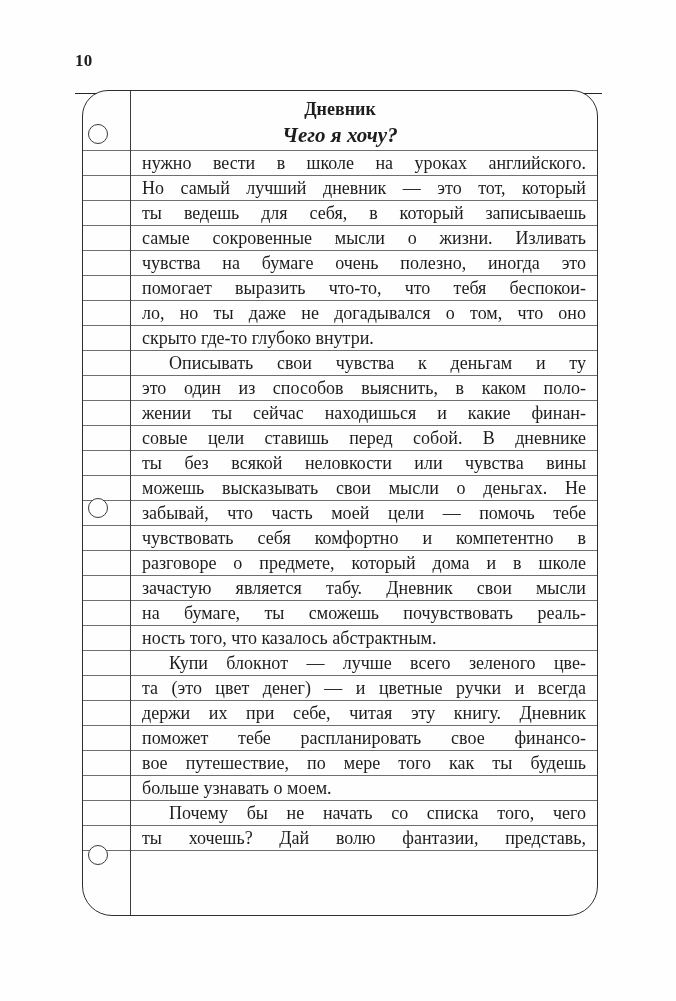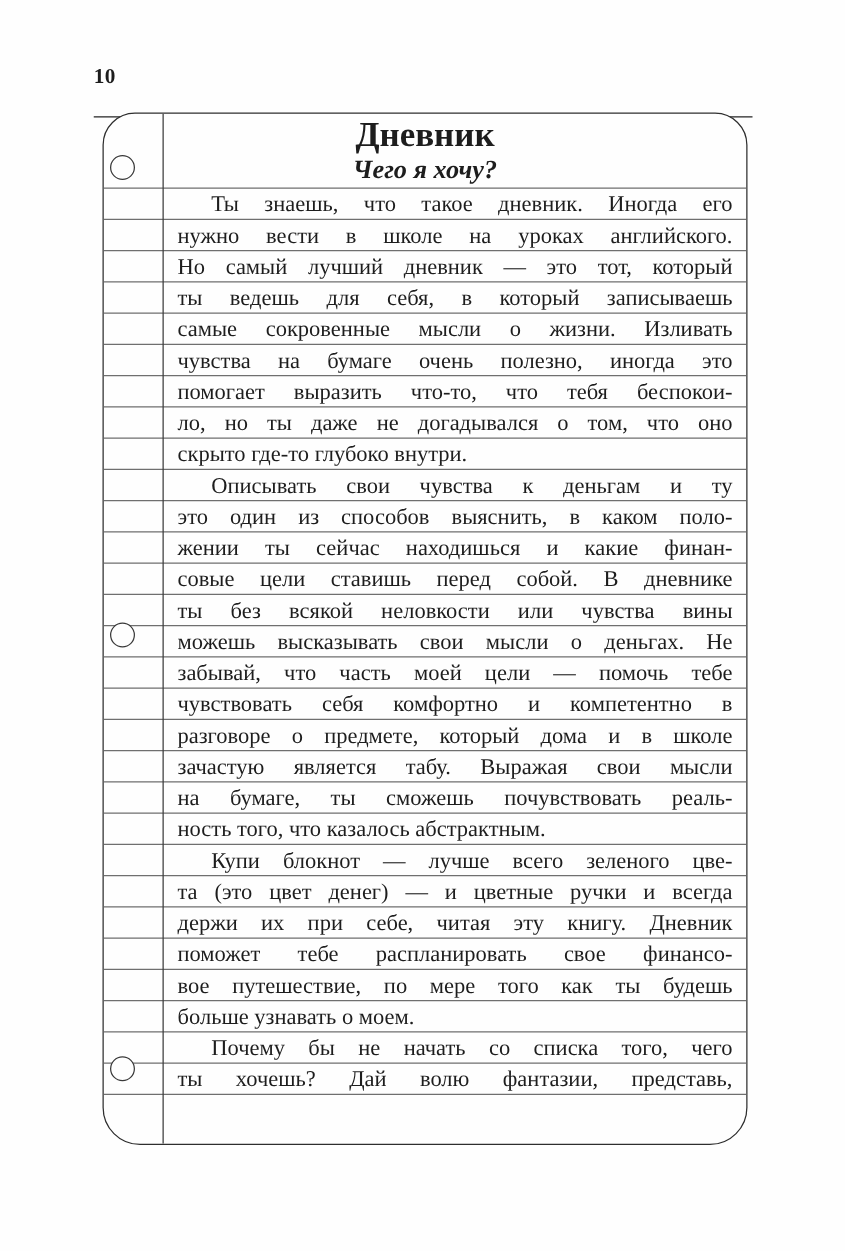--- a/index.html
+++ b/index.html
@@ -37,21 +37,21 @@
     position:absolute;left:5px;width:20px;height:20px;
     border:1.6px solid #3a3a3a;border-radius:50%;
     background:var(--paper);z-index:3;
   }
   .hole.h1{top:33px;} .hole.h2{top:407px;} .hole.h3{top:754px;}
 
   .title-area{
     height:59px;display:flex;flex-direction:column;
     justify-content:center;text-align:center;padding-top:3px;
   }
-  .journal-title{font-weight:bold;font-size:28px;line-height:26px;}
+  .journal-title{font-weight:bold;font-size:18px;line-height:26px;}
   .journal-subtitle{font-weight:bold;font-style:italic;font-size:21px;line-height:26px;}
 
   .lines-area{position:relative;z-index:1;}
   .journal-line{
     height:25px;border-top:1px solid var(--rule);
     padding:0 11px 0 59px;
     font-size:18px;line-height:24.5px;
     text-align:justify;text-align-last:justify;
     white-space:nowrap;overflow:hidden;
   }
@@ -72,39 +72,38 @@
   <div class="hole h2"></div>
   <div class="hole h3"></div>
 
   <div class="title-area">
     <div class="journal-title">Дневник</div>
     <div class="journal-subtitle">Чего я хочу?</div>
   </div>
 
   <div class="lines-area">
 
-  <div class="journal-line para-start">Ты знаешь, что такое дневник. Иногда его</div>
       <div class="journal-line">нужно вести в школе на уроках английского.</div>
       <div class="journal-line">Но самый лучший дневник — это тот, который</div>
       <div class="journal-line">ты ведешь для себя, в который записываешь</div>
       <div class="journal-line">самые сокровенные мысли о жизни. Изливать</div>
       <div class="journal-line">чувства на бумаге очень полезно, иногда это</div>
       <div class="journal-line">помогает выразить что-то, что тебя беспокои-</div>
       <div class="journal-line">ло, но ты даже не догадывался о том, что оно</div>
       <div class="journal-line para-end">скрыто где-то глубоко внутри.</div>
       <div class="journal-line para-start">Описывать свои чувства к деньгам и ту</div>
       <div class="journal-line">это один из способов выяснить, в каком поло-</div>
       <div class="journal-line">жении ты сейчас находишься и какие финан-</div>
       <div class="journal-line">совые цели ставишь перед собой. В дневнике</div>
       <div class="journal-line">ты без всякой неловкости или чувства вины</div>
       <div class="journal-line">можешь высказывать свои мысли о деньгах. Не</div>
       <div class="journal-line">забывай, что часть моей цели — помочь тебе</div>
       <div class="journal-line">чувствовать себя комфортно и компетентно в</div>
       <div class="journal-line">разговоре о предмете, который дома и в школе</div>
-      <div class="journal-line">зачастую является табу. Выражая свои мысли</div>
+      <div class="journal-line">зачастую является табу. Дневник свои мысли</div>
       <div class="journal-line">на бумаге, ты сможешь почувствовать реаль-</div>
       <div class="journal-line para-end">ность того, что казалось абстрактным.</div>
       <div class="journal-line para-start">Купи блокнот — лучше всего зеленого цве-</div>
       <div class="journal-line">та (это цвет денег) — и цветные ручки и всегда</div>
       <div class="journal-line">держи их при себе, читая эту книгу. Дневник</div>
       <div class="journal-line">поможет тебе распланировать свое финансо-</div>
       <div class="journal-line">вое путешествие, по мере того как ты будешь</div>
       <div class="journal-line para-end">больше узнавать о моем.</div>
       <div class="journal-line para-start">Почему бы не начать со списка того, чего</div>
       <div class="journal-line">ты хочешь? Дай волю фантазии, представь,</div>

